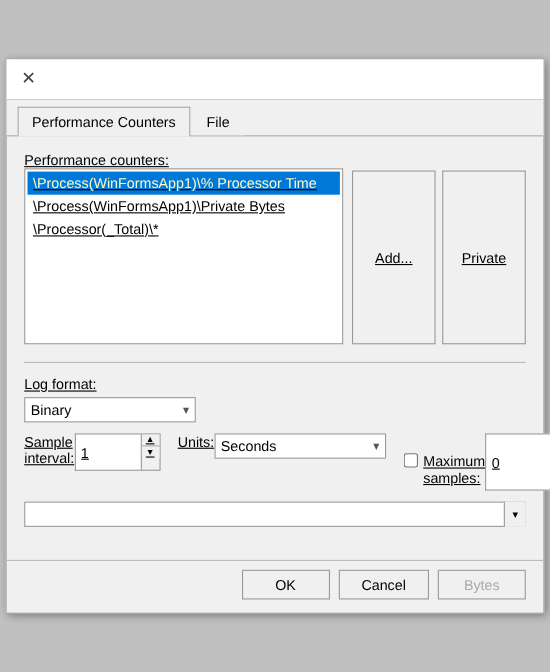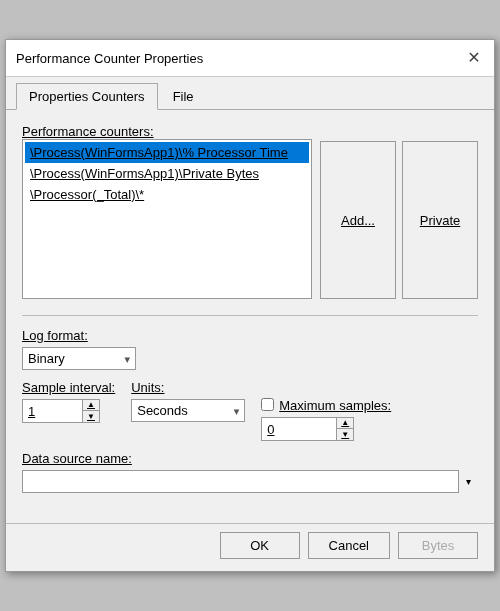--- a/index.html
+++ b/index.html
@@ -107,21 +107,21 @@
 
     .counter-item {
       padding: 3px 5px;
       cursor: pointer;
       color: #000;
       white-space: nowrap;
     }
 
     .counter-item.selected {
       background: #0078d7;
-      color: #000000;
+      color: #fef9c3;
     }
 
     .counter-buttons {
       display: flex;
       flex-direction: row;
       gap: 6px;
       padding-top: 2px;
     }
 
     .btn {
@@ -158,21 +158,21 @@
       margin-bottom: 10px;
     }
 
     .field-label {
       display: block;
       margin-bottom: 4px;
       color: #000;
     }
 
     .select-box {
-      width: 114px;
+      width: 156px;
       padding: 3px 5px;
       border: 1px solid #999;
       background: #fff;
       appearance: none;
       -webkit-appearance: none;
       position: relative;
       cursor: pointer;
       font-size: 13px;
     }
 
@@ -194,21 +194,21 @@
 
     .inline-fields {
       display: flex;
       align-items: flex-start;
       gap: 16px;
       margin-bottom: 10px;
     }
 
     .inline-field {
       display: flex;
-      flex-direction: column;
+      flex-direction: row;
     }
 
     .spinner-wrapper {
       display: flex;
       align-items: stretch;
     }
 
     .spinner-input {
       width: 60px;
       padding: 3px 5px;
@@ -301,27 +301,26 @@
       gap: 8px;
       border-top: 1px solid #bbb;
     }
   </style>
 </head>
 <body>
 
 <div class="dialog">
 
   <div class="title-bar">
-    <span class="title-bar-text">Performance Counter Properties</span>
     <button class="close-btn">✕</button>
   </div>
 
   <div class="tabs">
     <div class="tab active">
-      <span>Properties Counters</span>
+      <span>Performance Counters</span>
     </div>
     <div class="tab">
       <span>File</span>
     </div>
   </div>
 
   <div class="content">
 
     <div class="field-row">
       <span class="section-label">Performance counters:</span>
@@ -392,21 +391,20 @@
           <div class="spinner-buttons">
             <button class="spinner-btn">▲</button>
             <button class="spinner-btn">▼</button>
           </div>
         </div>
       </div>
 
     </div>
 
     <div class="data-source-row">
-      <span class="field-label">Data source name:</span>
       <div class="data-source-input-wrapper">
         <input class="data-source-input" type="text" value="" style="">
         <div class="data-source-arrow">▾</div>
       </div>
     </div>
 
   </div>
 
   <div class="footer">
     <button class="btn-primary">OK</button>

